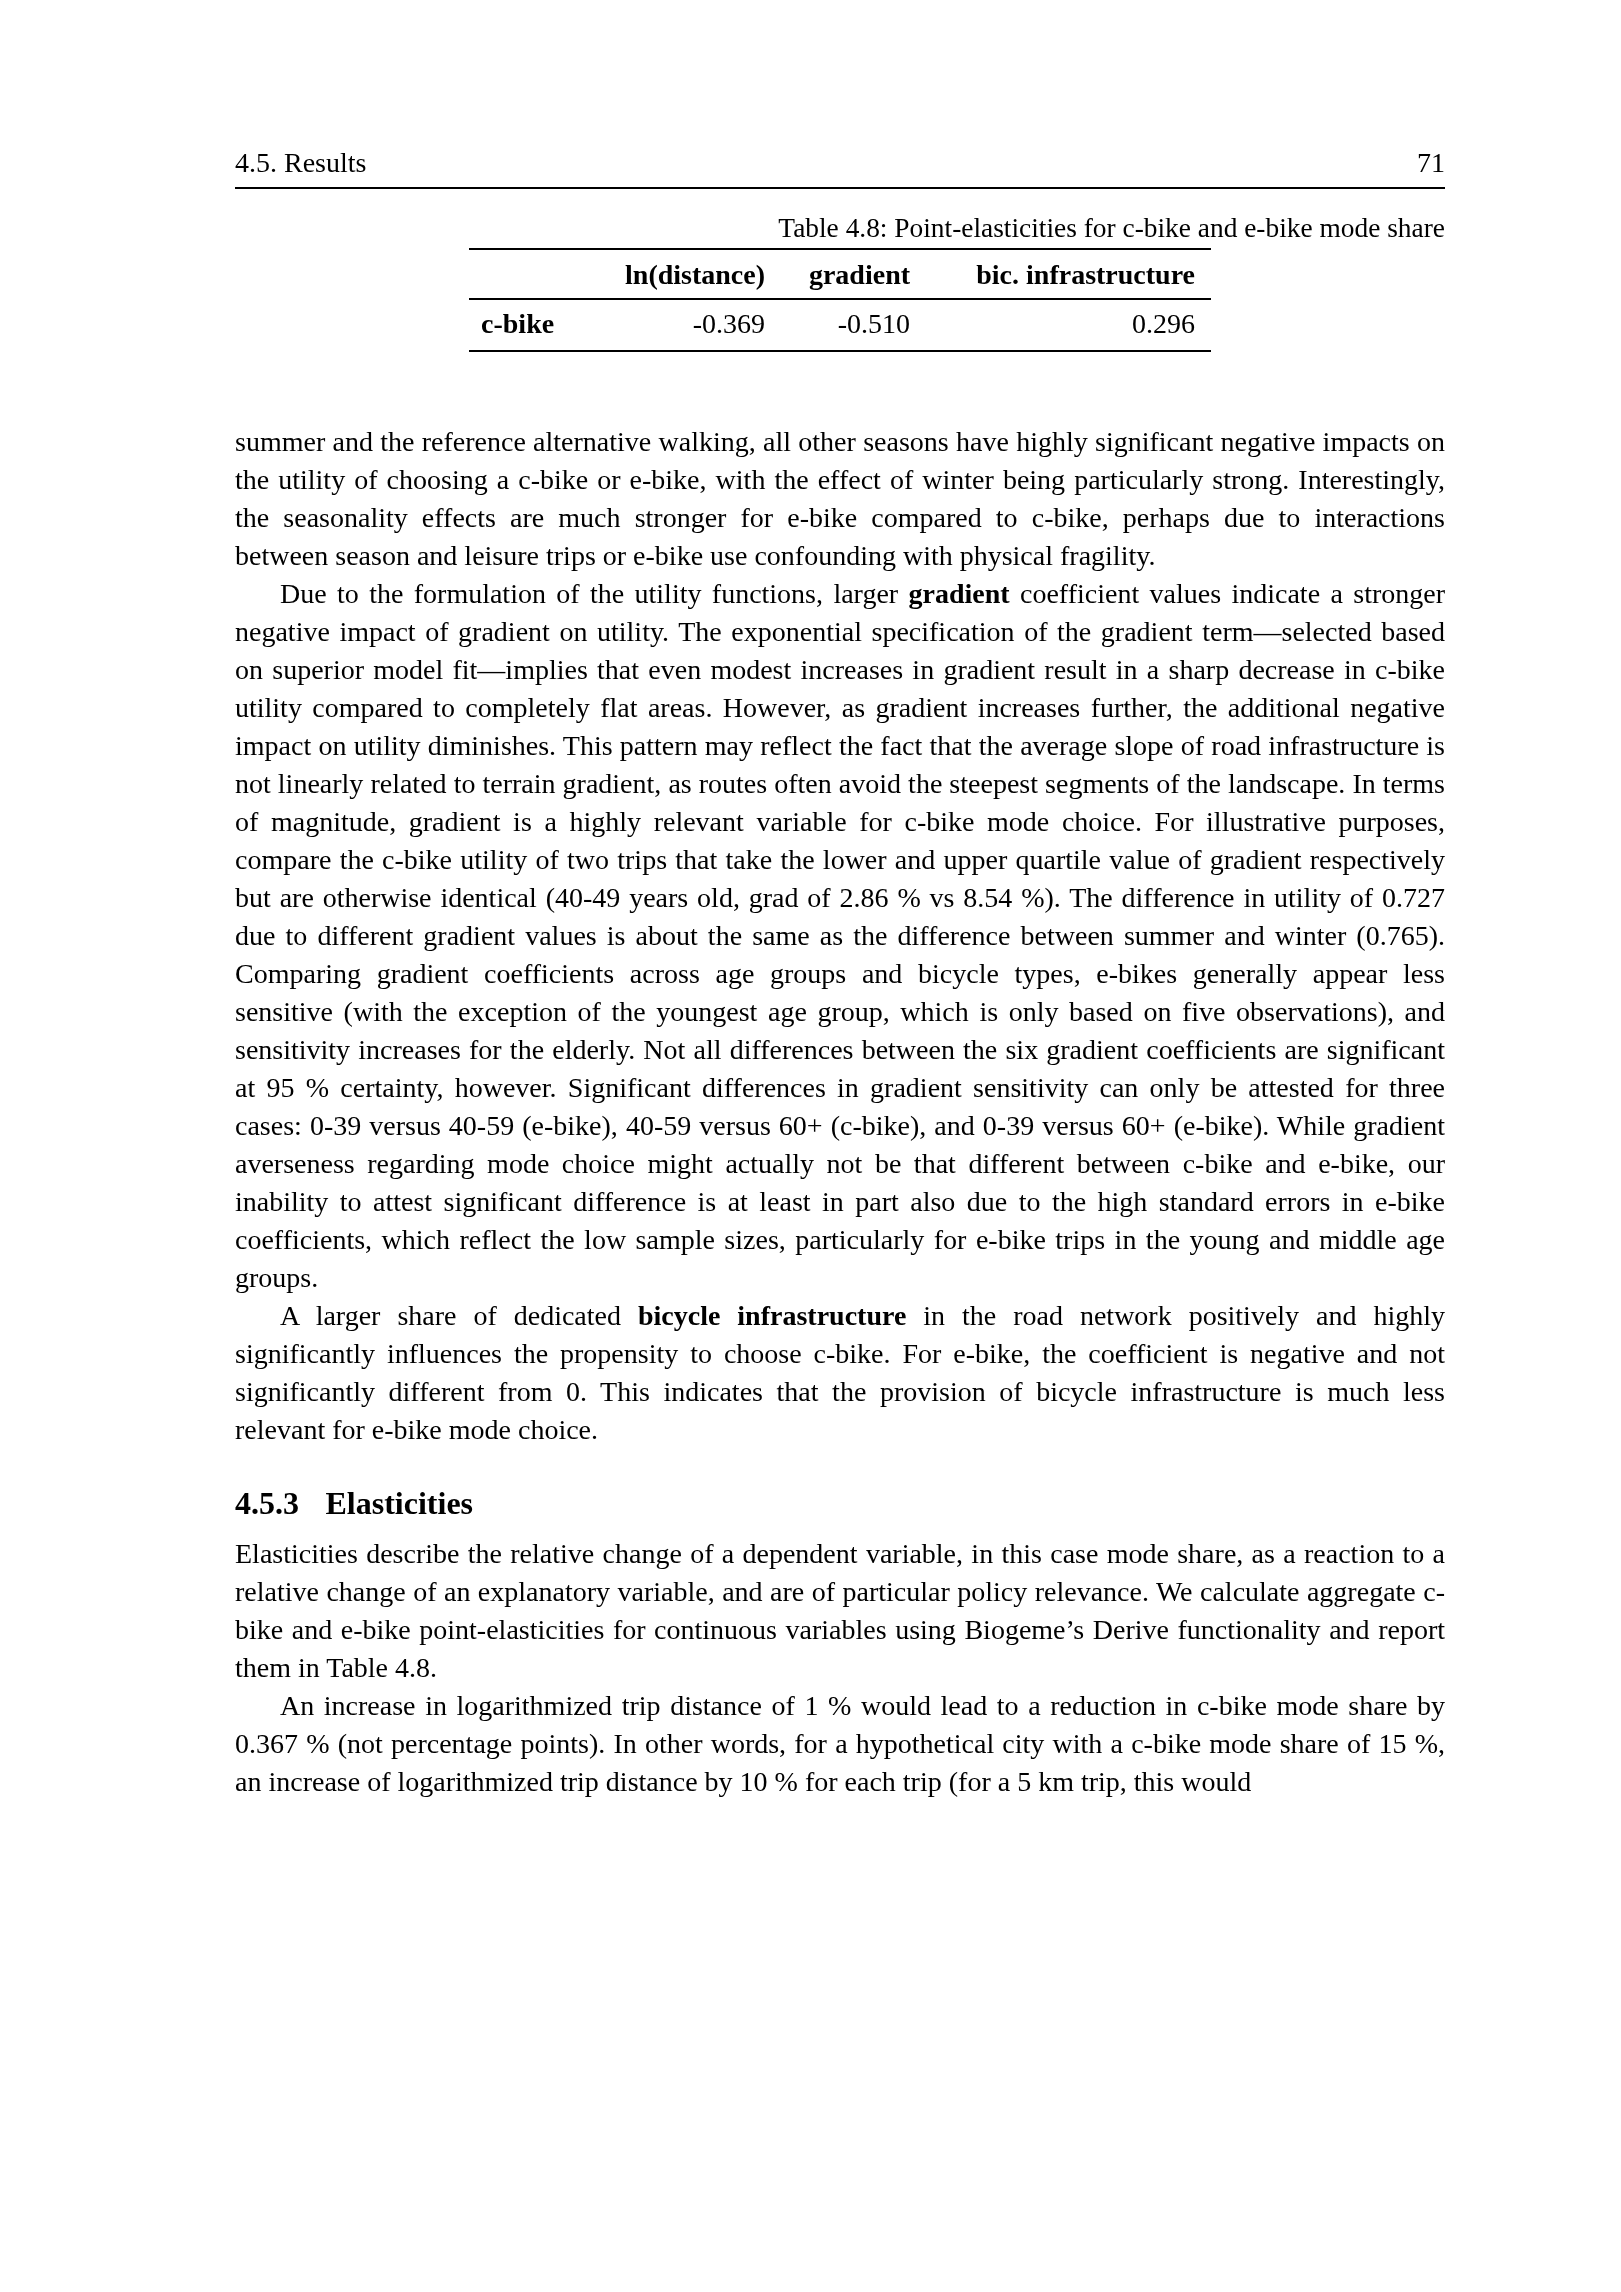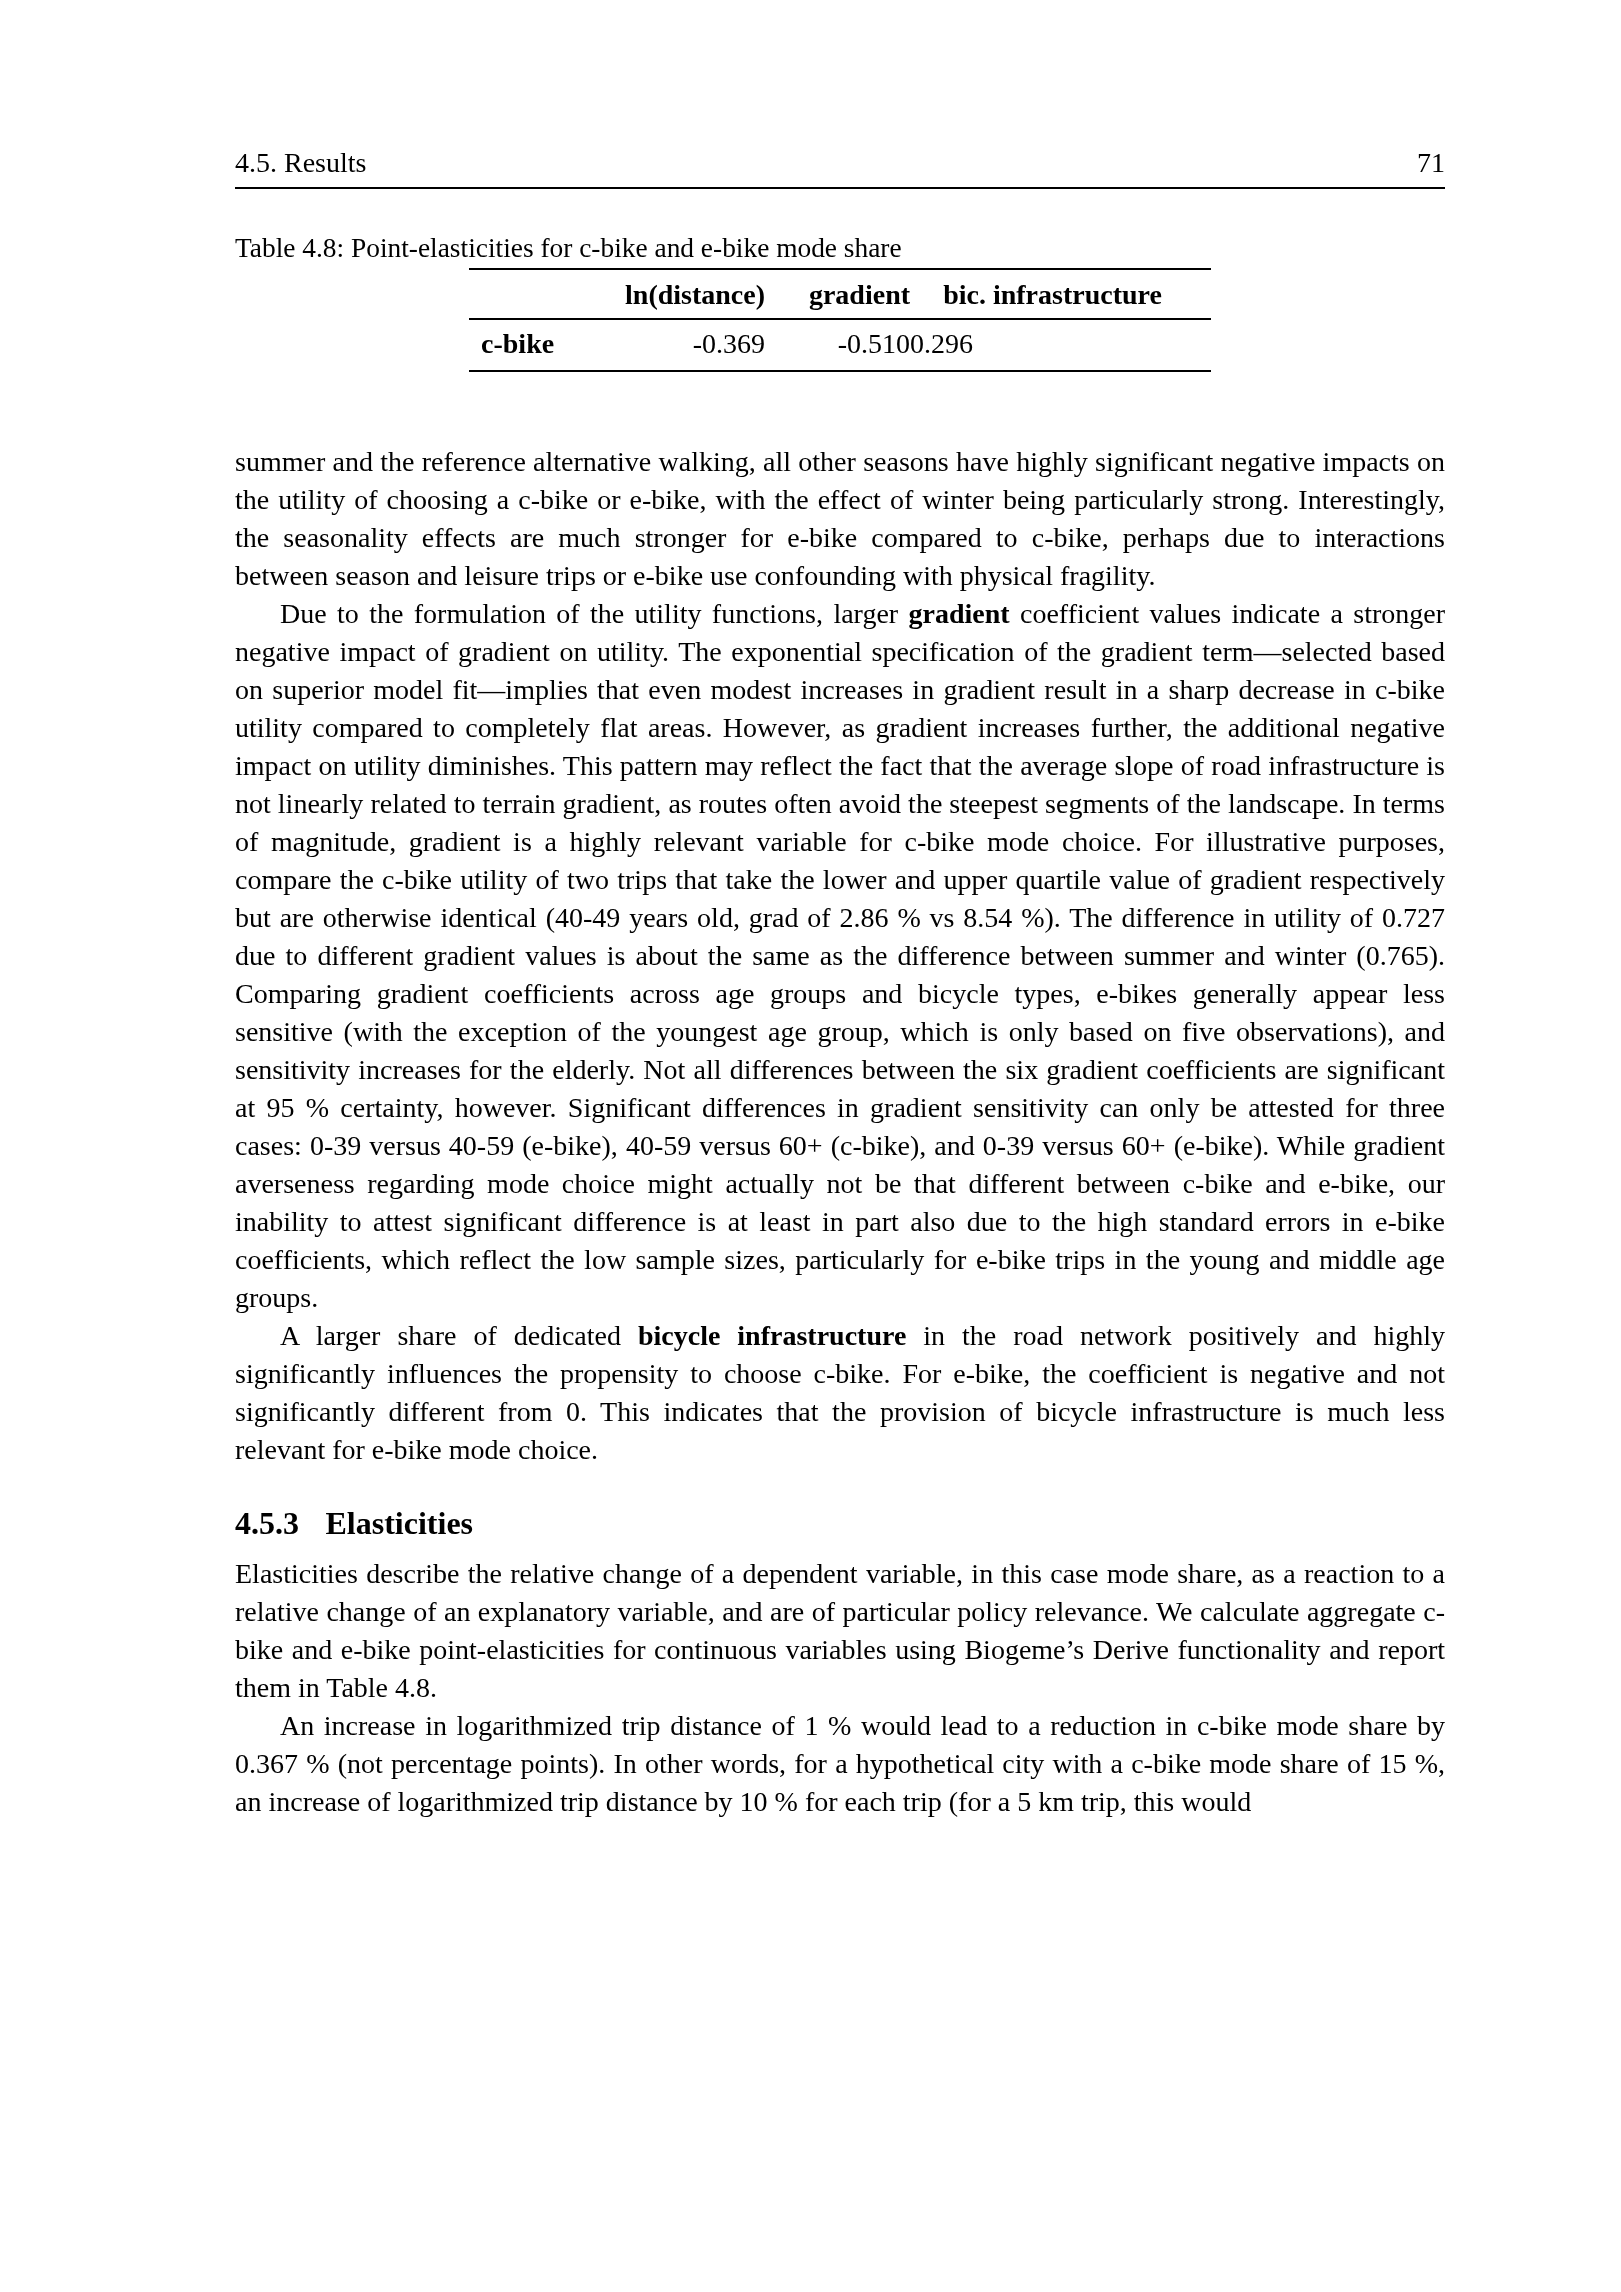--- a/index.html
+++ b/index.html
@@ -22,22 +22,22 @@
     display: flex;
     justify-content: space-between;
     align-items: flex-end;
     margin-top: 147px;
     padding-bottom: 7.8px;
     border-bottom: 2px solid #000;
     font-size: 28px;
     gap: 16px;
   }
   .caption {
-    text-align: left;
-    margin-top: 44px;
+    text-align: right;
+    margin-top: 24px;
     font-size: 27.4px;
   }
   .tablewrap { margin-top: 4px; }
   table.elasticities {
     margin: 0 auto;
     border-collapse: collapse;
     border-top: 2px solid #000;
     border-bottom: 2px solid #000;
     font-size: 28px;
   }
@@ -49,21 +49,21 @@
   }
   table.elasticities td {
     vertical-align: baseline;
     padding: 2px 0;
   }
   table.elasticities tbody tr:first-child td { padding-top: 7.8px; }
   table.elasticities tbody tr:last-child td { padding-bottom: 9.8px; }
   .c0 { width: 137px; text-align: left; padding-left: 11.8px !important; font-weight: bold; }
   .c1 { width: 147px; text-align: right; }
   .c2 { width: 145px; text-align: right; }
-  .c3 { width: 285px; padding-right: 15.7px !important; }
+  .c3 { width: 285px; text-align: right; padding-right: 15.7px !important; }
   .body {
     margin-top: 71px;
     font-size: 28px;
     line-height: 38px;
     text-align: justify;
   }
   .body p { margin: 0; }
   .body p.indent { text-indent: 45px; }
   .body b { font-weight: bold; }
   .section-heading {

